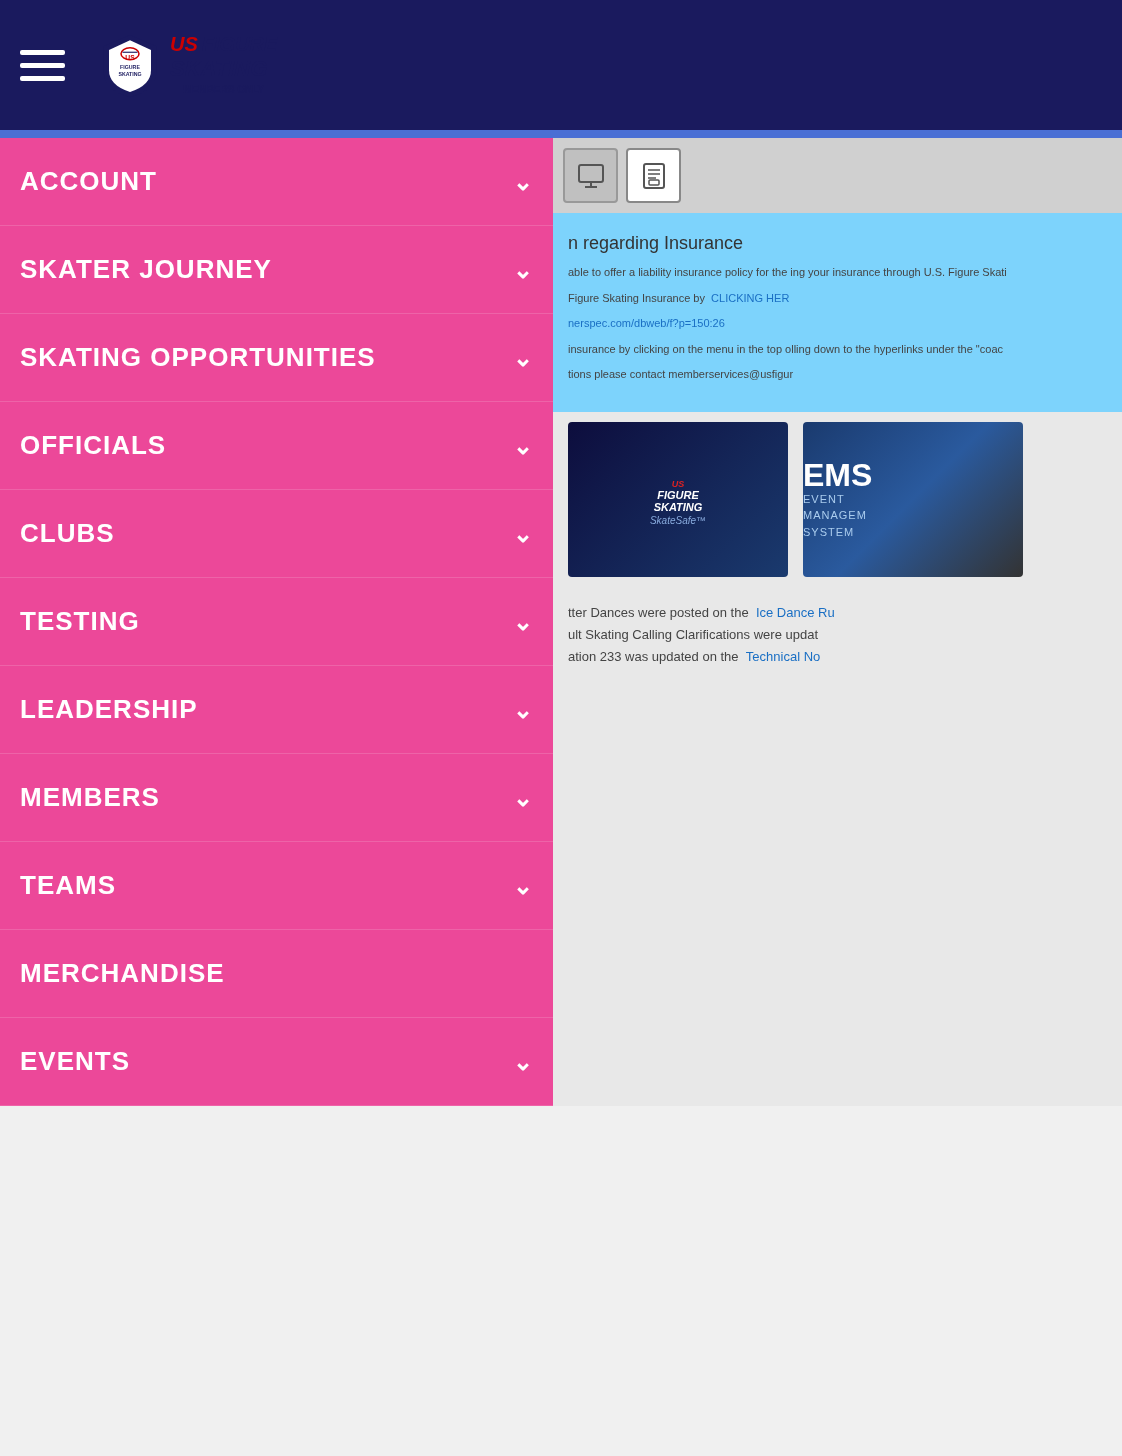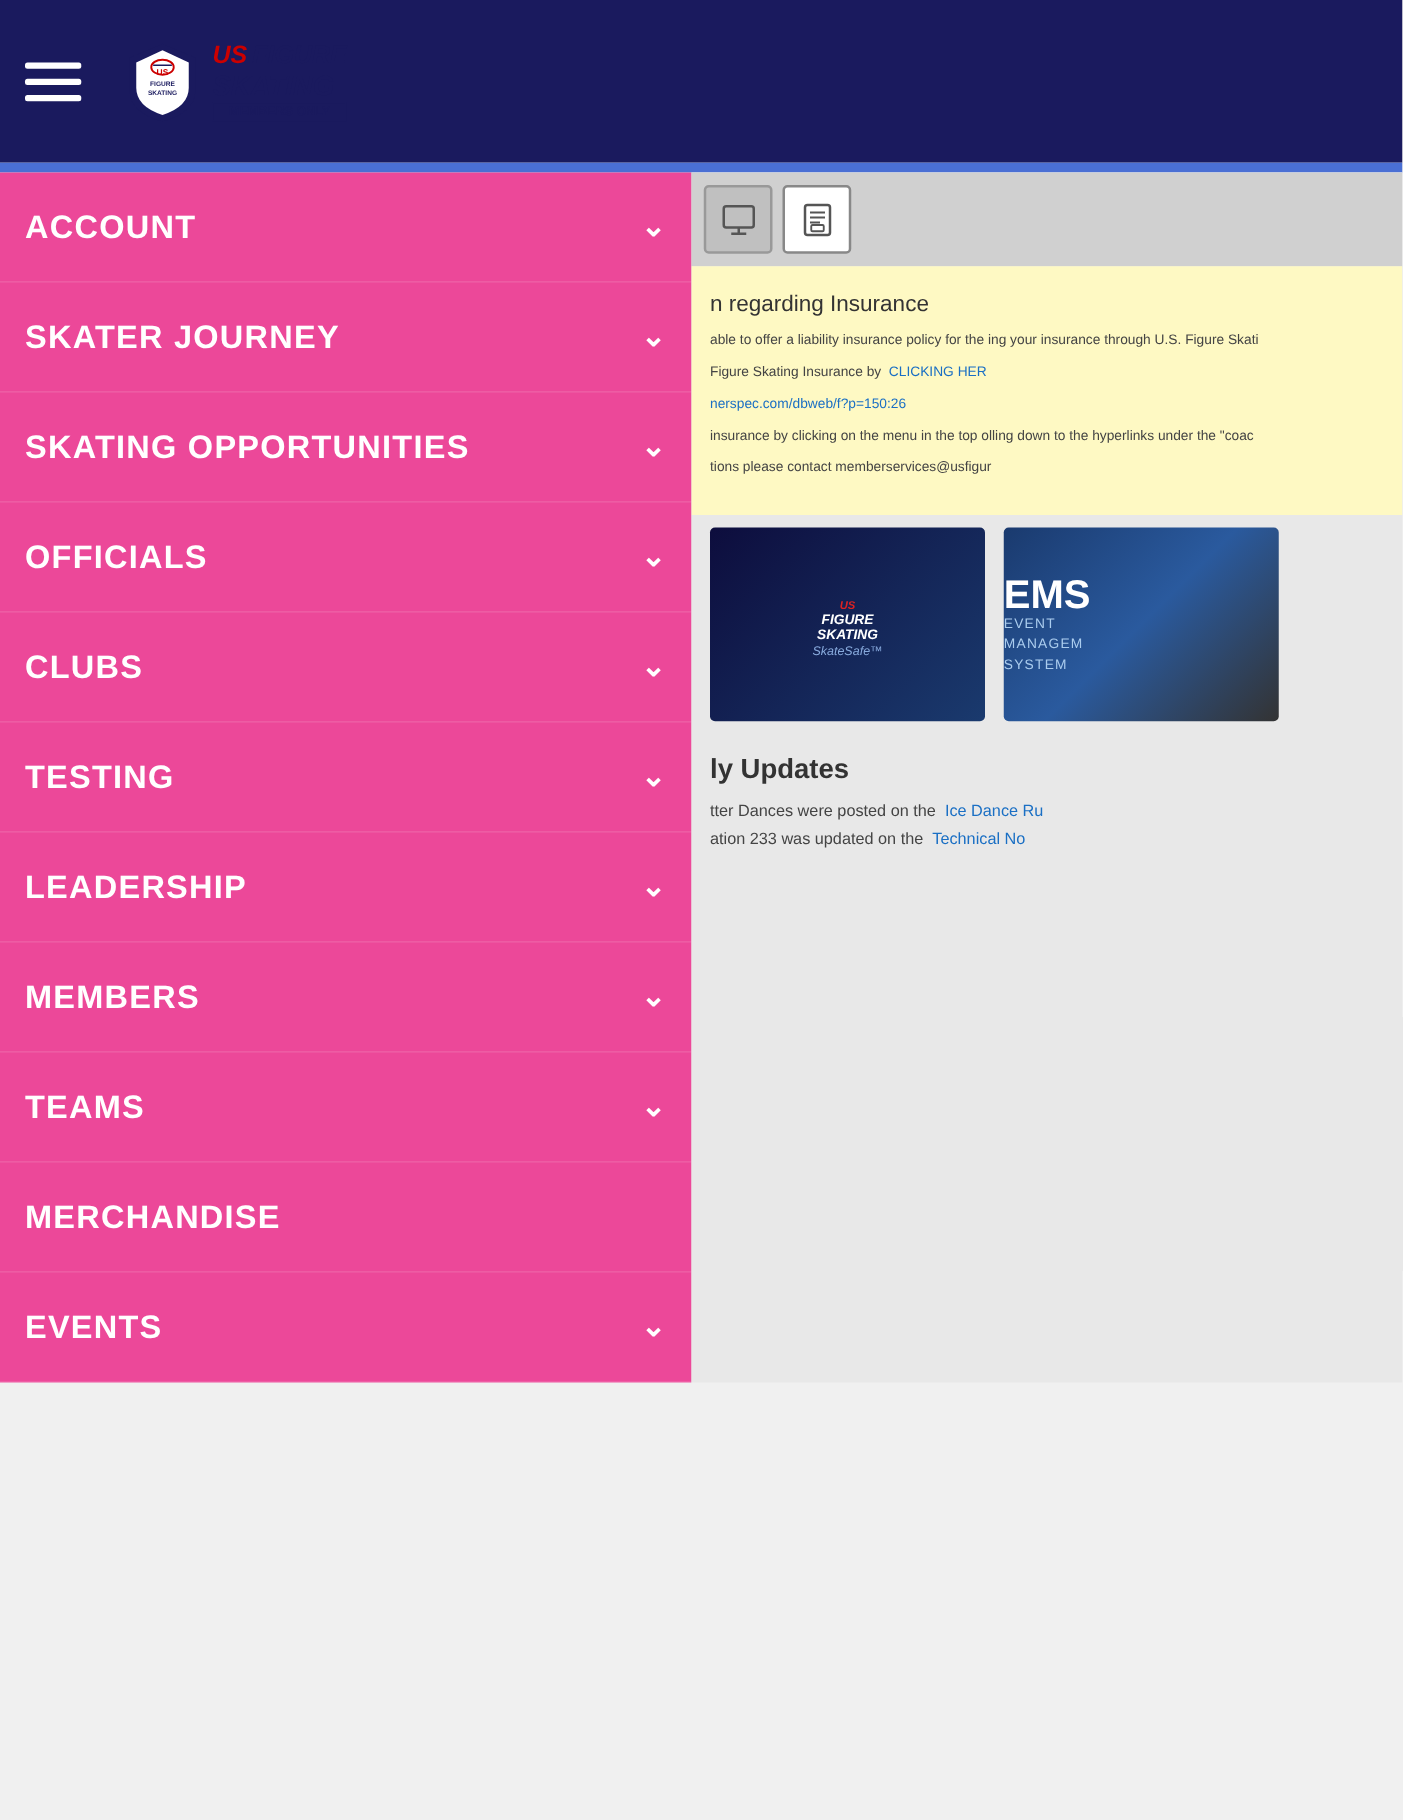--- a/index.html
+++ b/index.html
@@ -105,21 +105,21 @@
       color: #555;
     }
     .icon-btn.active {
       background: white;
       border-color: #888;
     }
 
     
     .insurance-section {
       padding: 20px 15px;
-      background: #fef9c3;
+      background: #7dd3fc;
     }
     .insurance-title {
       font-size: 18px;
       color: #333;
       margin-bottom: 10px;
       font-weight: normal;
     }
     .insurance-text {
       font-size: 11px;
       color: #444;
@@ -328,25 +328,25 @@
         <div style="color:white; font-size:32px; font-weight:900; line-height:1;">EMS</div>
         <div style="color:#aaccee; font-size:11px; letter-spacing:1px; line-height:1.5;">
           <div>EVENT</div>
           <div>MANAGEM</div>
           <div>SYSTEM</div>
         </div>
       </div>
     </div>
 
     <div class="updates-section">
-      <h3 class="updates-title">ly Updates</h3>
       <p class="updates-text">
         <span>tter Dances were posted on the</span>
         &nbsp;<a class="link-text" href="#">Ice Dance Ru</a>
       </p>
+      <p class="updates-text">ult Skating Calling Clarifications were updat</p>
       <p class="updates-text">
         <span>ation 233 was updated on the</span>
         &nbsp;<a class="link-text" href="#">Technical No</a>
       </p>
     </div>
 
   </div>
 </div>
 
 </body></html>

